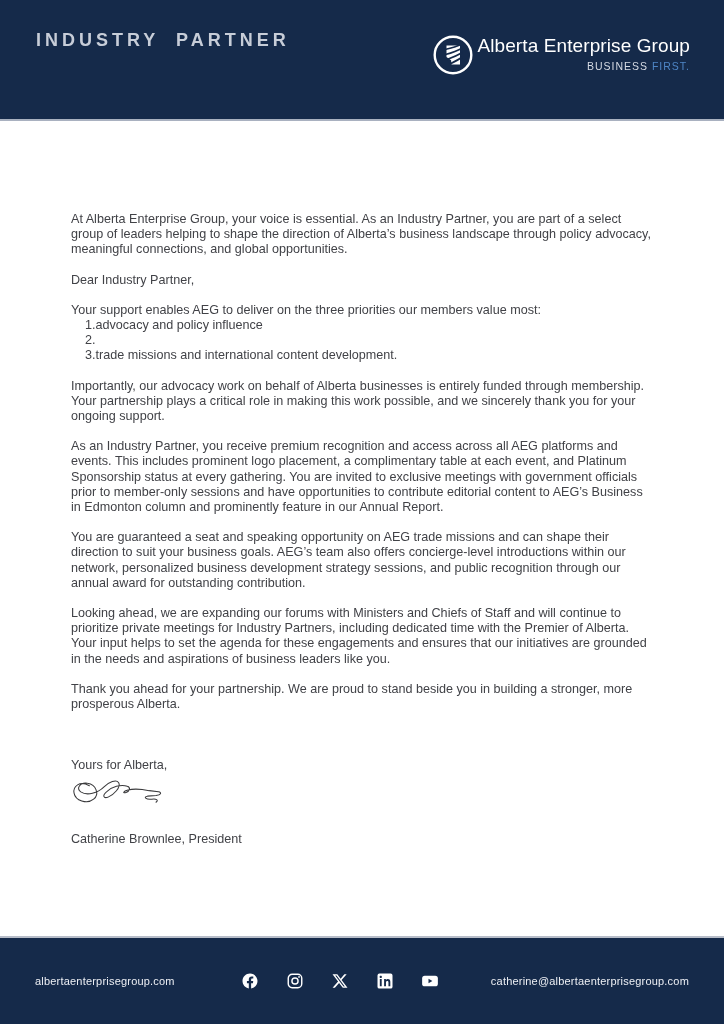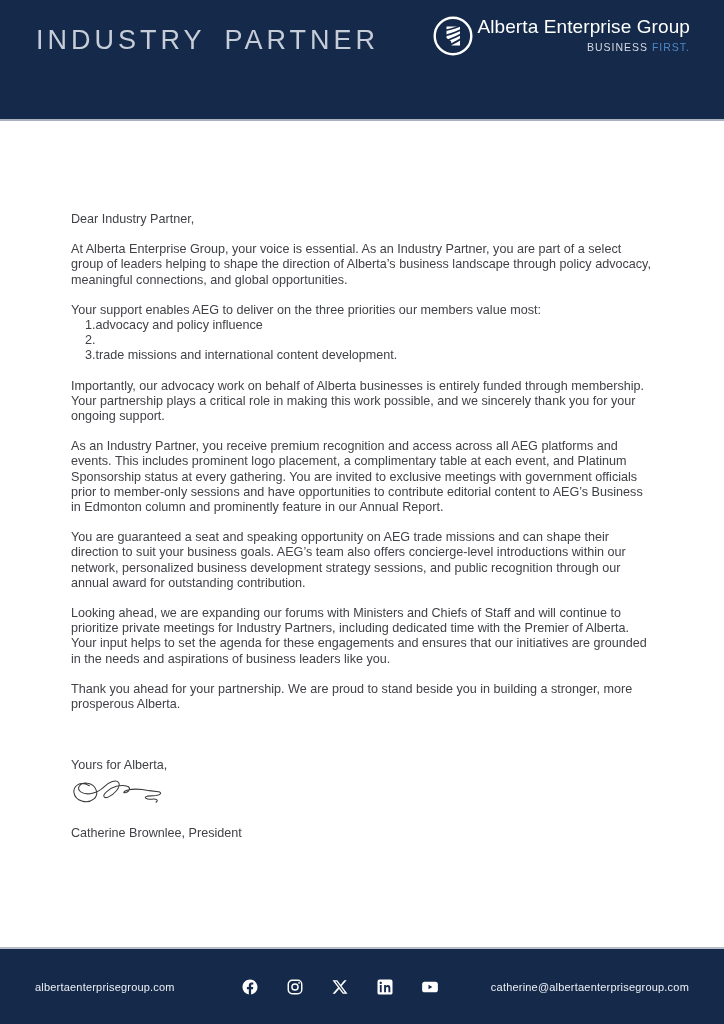--- a/index.html
+++ b/index.html
@@ -9,49 +9,49 @@
     font-family:"Liberation Sans", sans-serif;
   }
   
   .header{
     position:absolute;top:0;left:0;width:724px;height:121px;
     background:#152A4A;border-bottom:2px solid #A9B1C0;
     box-sizing:border-box;
   }
   .header-title{
     position:absolute;left:36px;top:24px;
-    color:#C7CDD8;font-size:27px;font-weight:400;
+    color:#C7CDD8;font-size:18px;font-weight:700;
     letter-spacing:4px;word-spacing:8px;line-height:32px;
   }
   .logo{
-    position:absolute;right:34px;top:15px;
+    position:absolute;right:34px;top:34px;
     display:flex;align-items:flex-start;gap:4px;
   }
   .logo-mark{width:40px;height:40px;margin-top:1px;}
   .logo-textcol{display:flex;flex-direction:column;align-items:flex-end;}
   .logo-name{color:#ffffff;font-size:19px;letter-spacing:0.1px;line-height:24px;white-space:nowrap;}
   .logo-tagline{font-size:10.5px;letter-spacing:1px;margin-top:2px;white-space:nowrap;}
   .logo-tagline .biz{color:#D6DBE4;padding-left:28px;}
   .logo-tagline .first{color:#4E86C6;}
   
   .letter{
     position:absolute;left:71px;top:212px;width:584px;
     color:#414247;font-size:12.6px;line-height:15.2px;
   }
   .letter p{margin:0 0 15px 0;}
   .letter .no-gap{margin-bottom:0;}
   ol.priority-list{margin:0 0 15px 0;padding:0;list-style:none;}
   ol.priority-list li{display:flex;padding-left:14px;}
   ol.priority-list .num{flex:none;}
   .closing-block{margin-top:46px;}
   .signature{margin:4px 0 2px 0;display:block;}
-  .signer{margin-top:10px;}
+  .signer{margin-top:16px;}
   
   .footer{
-    position:absolute;left:0;bottom:0;width:724px;height:77px;
+    position:absolute;left:0;bottom:0;width:724px;height:88px;
     background:#152A4A;border-top:2px solid #B7BDC9;
     box-sizing:border-box;
     display:flex;align-items:center;justify-content:space-between;
     padding:0 35px;
   }
   .footer-link{
     color:#EDEFF4;font-size:11px;letter-spacing:0.2px;text-decoration:none;cursor:pointer;
   }
   .social-row{display:flex;align-items:center;gap:27px;margin-left:14px;}
   .social-btn{width:18px;height:18px;display:block;cursor:pointer;}
@@ -80,22 +80,22 @@
         </svg>
       </span>
       <span class="logo-textcol">
         <span class="logo-name">Alberta Enterprise Group</span>
         <span class="logo-tagline"><span class="biz">BUSINESS</span>&nbsp;<span class="first">FIRST.</span></span>
       </span>
     </div>
   </div>
 
   <div class="letter">
+    <p>At Alberta Enterprise Group, your voice is essential. As an Industry Partner, you are part of a select group of leaders helping to shape the direction of Alberta’s business landscape through policy advocacy, meaningful connections, and global opportunities.</p>
     <p>Dear Industry Partner,</p>
-    <p>At Alberta Enterprise Group, your voice is essential. As an Industry Partner, you are part of a select group of leaders helping to shape the direction of Alberta’s business landscape through policy advocacy, meaningful connections, and global opportunities.</p>
     <p class="no-gap">Your support enables AEG to deliver on the three priorities our members value most:</p>
     <ol class="priority-list">
       <li>
           <span class="num">1.</span>
           <span>advocacy and policy influence</span>
         </li>
       <li>
           <span class="num">2.</span>
         </li>
       <li>

